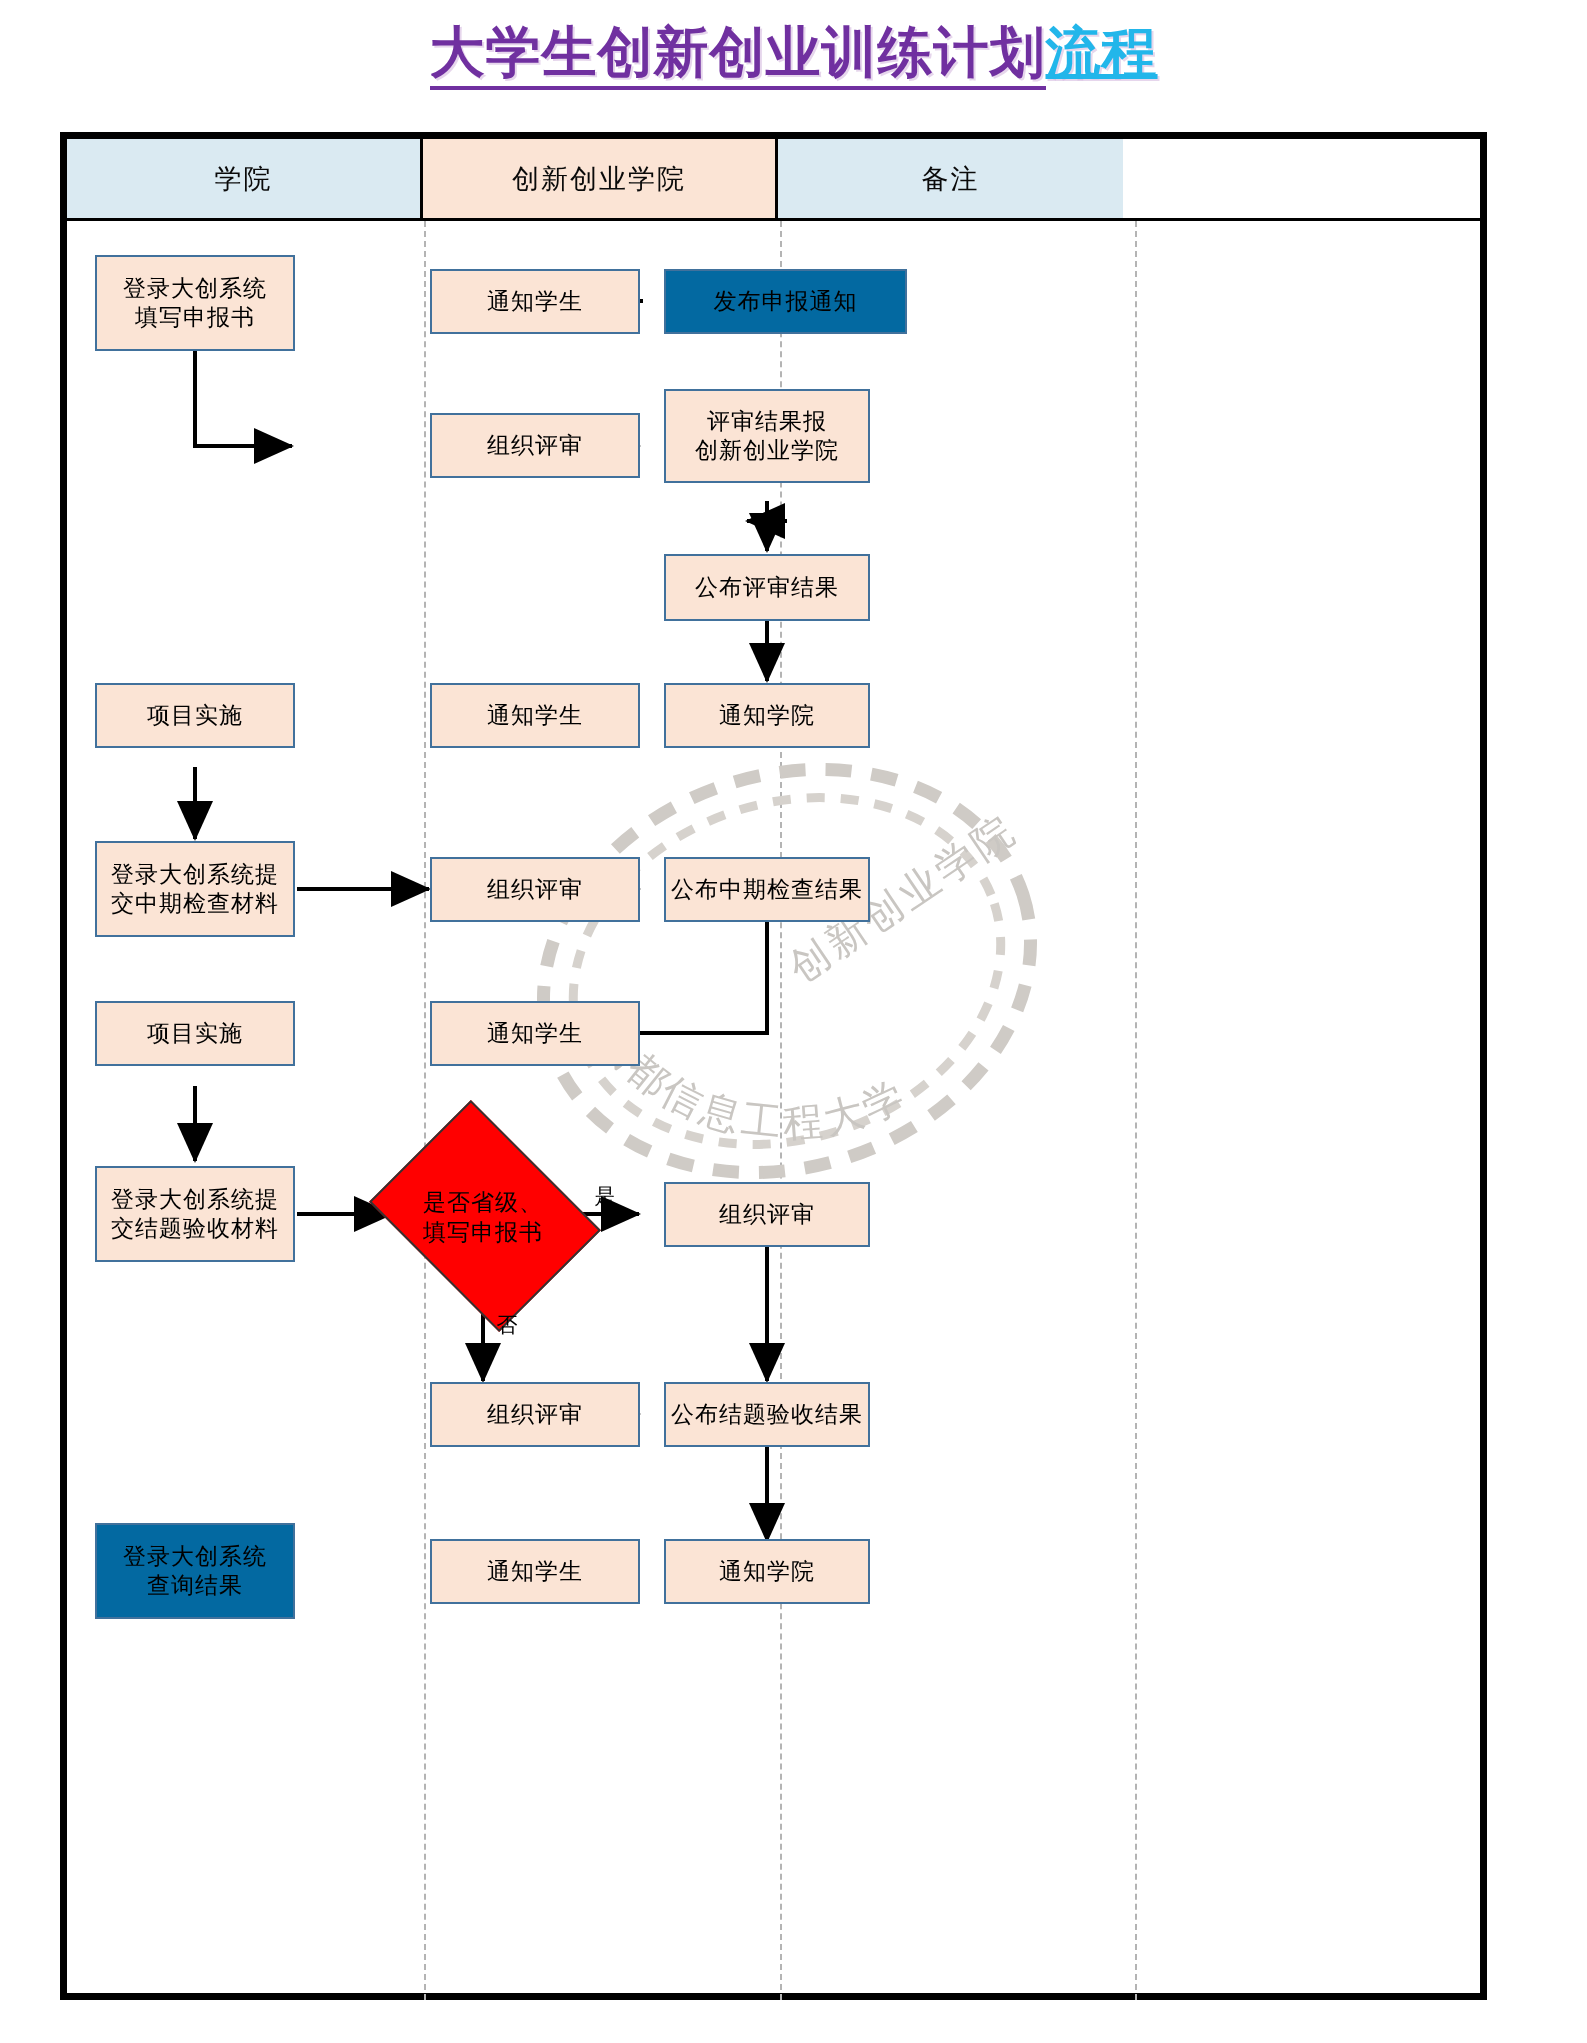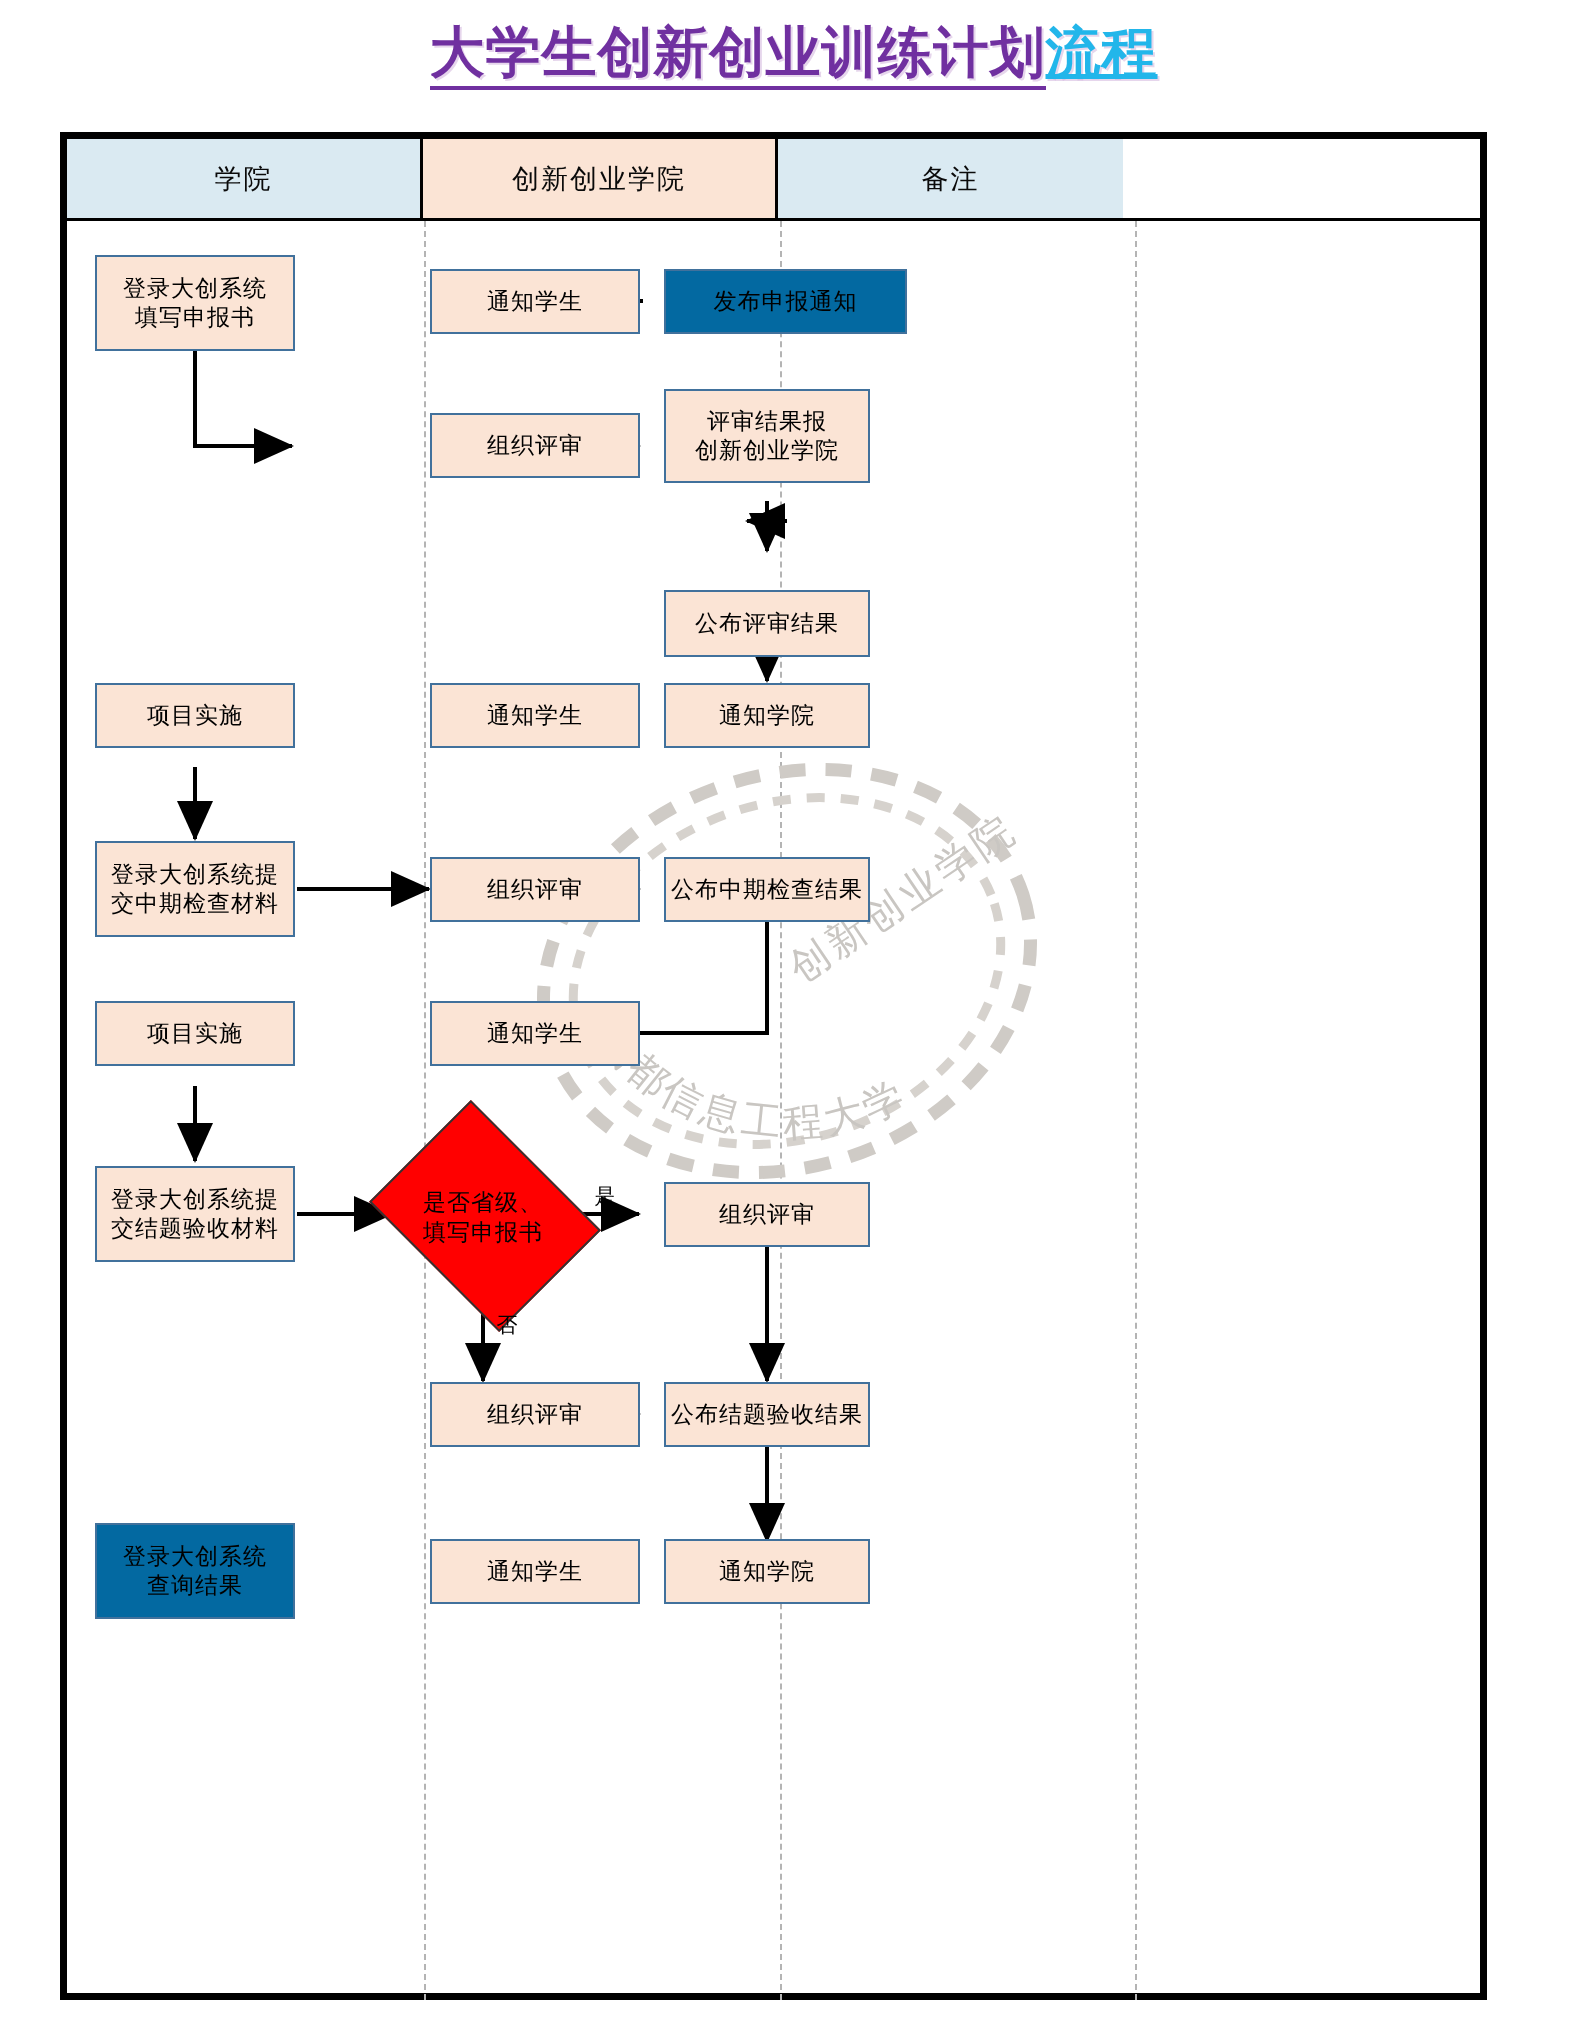--- a/index.html
+++ b/index.html
@@ -181,21 +181,21 @@
     <div class="node green" style="left:700px;top:48px;width:243px;height:65px;transform:translateX(-103px);">发布申报通知</div>
 
     <div class="node" style="left:363px;top:192px;width:210px;height:65px;">组织评审</div>
     <div class="node" style="left:597px;top:168px;width:206px;height:94px;">
       <div>
         <span>评审结果报</span><br>
         <span>创新创业学院</span>
       </div>
     </div>
 
-    <div class="node" style="left:597px;top:333px;width:206px;height:67px;margin-top:36px;">公布评审结果</div>
+    <div class="node" style="left:597px;top:333px;width:206px;height:67px;">公布评审结果</div>
 
     <div class="node" style="left:597px;top:462px;width:206px;height:65px;">通知学院</div>
     <div class="node" style="left:363px;top:462px;width:210px;height:65px;">通知学生</div>
     <div class="node" style="left:28px;top:462px;width:200px;height:65px;">项目实施</div>
 
     <div class="node" style="left:28px;top:620px;width:200px;height:96px;">
       <div>
         <span>登录大创系统提</span><br>
         <span>交中期检查材料</span>
       </div>

